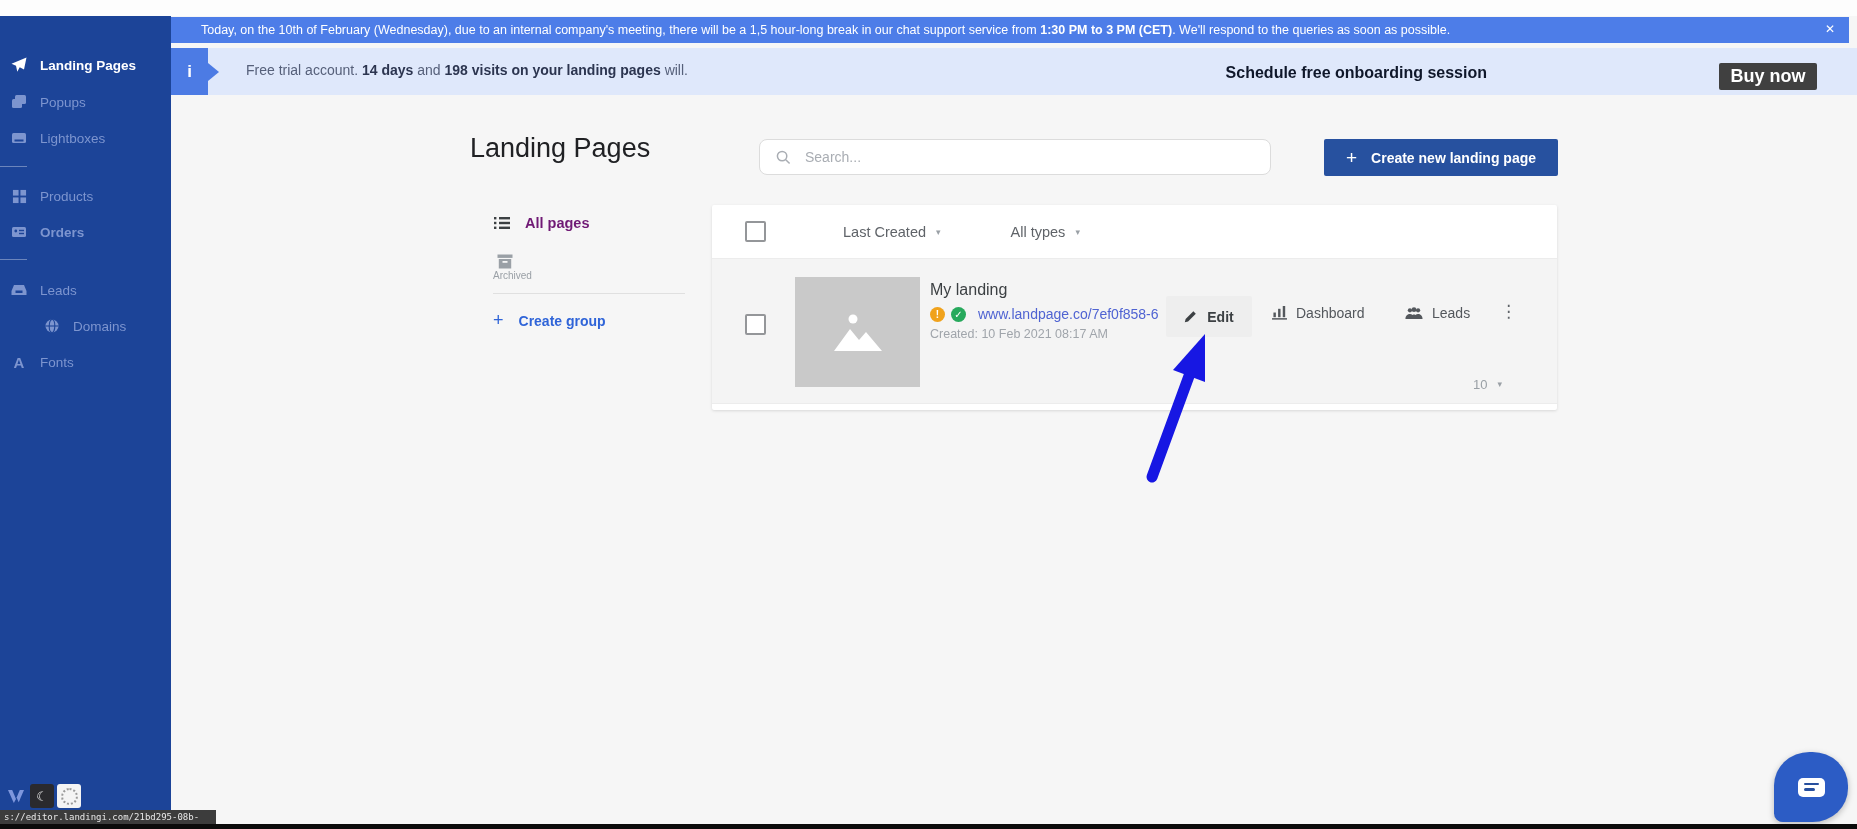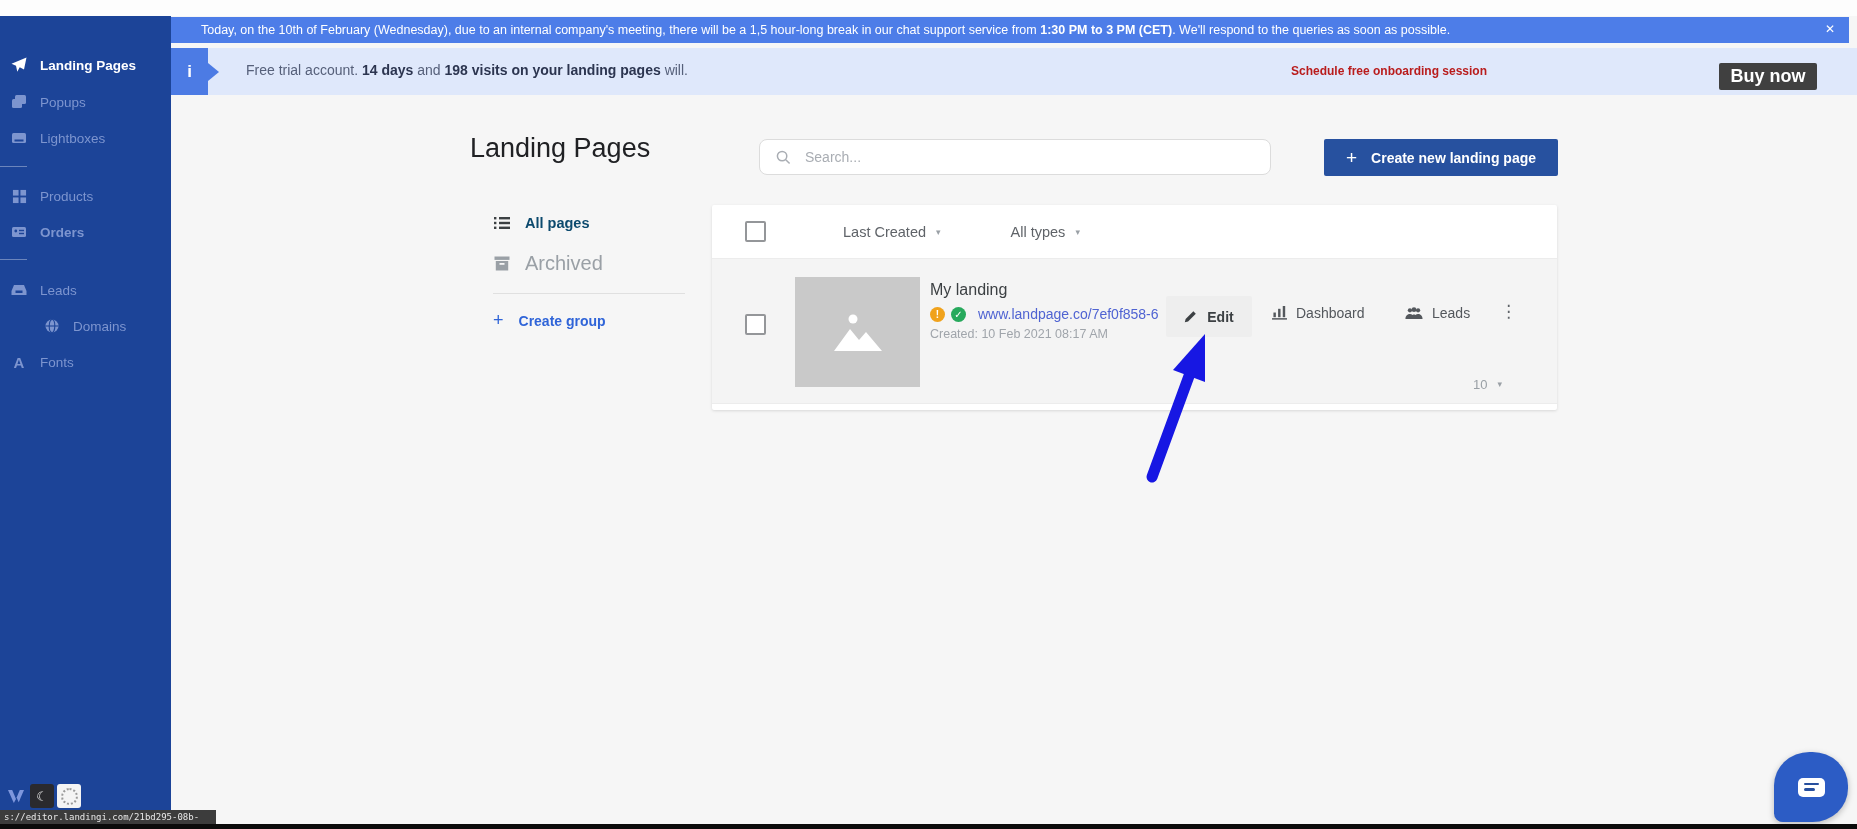--- a/index.html
+++ b/index.html
@@ -33,41 +33,41 @@
   .banner1 b{font-weight:bold;}
   .banner1-close{position:absolute;right:14px;top:5px;color:#ffffff;font-size:12px;cursor:pointer;font-weight:bold;}
   
   .banner2{left:171px;top:48px;width:1686px;height:47px;background:#dfe8fb;}
   .info-tab{position:absolute;left:0;top:0;width:37px;height:47px;background:#4c7be4;
     display:flex;align-items:center;justify-content:center;color:#fff;font-weight:bold;font-size:17px;}
   .info-tab::after{content:"";position:absolute;left:37px;top:50%;margin-top:-9px;
     border-left:11px solid #4c7be4;border-top:9px solid transparent;border-bottom:9px solid transparent;}
   .trial-text{position:absolute;left:75px;top:14px;font-size:14px;color:#56607a;}
   .trial-text b{color:#2c3550;}
-  .schedule-link{position:absolute;right:370px;top:16px;font-size:12px;font-weight:bold;color:#b91c1c;cursor:pointer;}
+  .schedule-link{position:absolute;right:370px;top:16px;font-size:16px;font-weight:bold;color:#0f172a;cursor:pointer;}
   .buy-btn{position:absolute;right:40px;top:15px;width:98px;height:27px;background:#404040;color:#fff;
     font-size:18px;font-weight:bold;border:none;border-radius:2px;cursor:pointer;
     display:flex;align-items:center;justify-content:center;}
   
   .page-title{left:470px;top:133px;font-size:27px;color:#202124;}
   .search-box{left:759px;top:139px;width:512px;height:36px;background:#fff;border:1px solid #dcdcdc;
     border-radius:8px;display:flex;align-items:center;box-sizing:border-box;}
   .search-box svg{margin:0 12px 0 16px;}
   .search-box input{border:none;outline:none;flex:1;font-size:14px;color:#444;background:transparent;
     font-family:"Liberation Sans",sans-serif;}
   .search-box input::placeholder{color:#a9adb3;}
   .create-btn{left:1324px;top:139px;width:234px;height:37px;background:#27519f;border:none;border-radius:2px;
     color:#fff;font-size:14px;font-weight:bold;cursor:pointer;display:flex;align-items:center;justify-content:center;
     font-family:"Liberation Sans",sans-serif;}
   .create-btn .plus{font-size:19px;font-weight:normal;margin-right:14px;}
   
   .filter-item{display:flex;align-items:center;cursor:pointer;}
   .filter-item .f-icon{width:18px;height:18px;margin-right:14px;display:flex;align-items:center;justify-content:center;}
-  .f-allpages{left:493px;top:214px;font-size:14.5px;font-weight:bold;color:#0c4a6e;}
-  .f-archived{left:493px;top:252px;font-size:20px;color:#9aa0a6;}
+  .f-allpages{left:493px;top:214px;font-size:14.5px;font-weight:bold;color:#701a75;}
+  .f-archived{left:493px;top:252px;font-size:10px;color:#9aa0a6;flex-direction:column;}
   .f-divider{left:493px;top:293px;width:192px;height:1px;background:#e0e0e0;}
   .f-create{left:493px;top:310px;font-size:14px;font-weight:bold;color:#2f64d8;}
   .f-create .plus{font-size:18px;margin-right:15px;font-weight:normal;}
   
   .card{left:712px;top:205px;width:845px;height:205px;background:#ffffff;border-radius:2px;
     box-shadow:0 1px 3px rgba(0,0,0,0.12);}
   .checkbox{width:17px;height:17px;border:2px solid #949699;border-radius:2px;background:#fff;cursor:pointer;}
   .card-header{position:absolute;left:0;top:0;width:100%;height:53px;display:flex;align-items:center;gap:22px;}
   .hdr-check{margin-left:33px;}
   .hdr-filter{display:flex;align-items:center;font-size:14.5px;color:#5f6368;cursor:pointer;}

